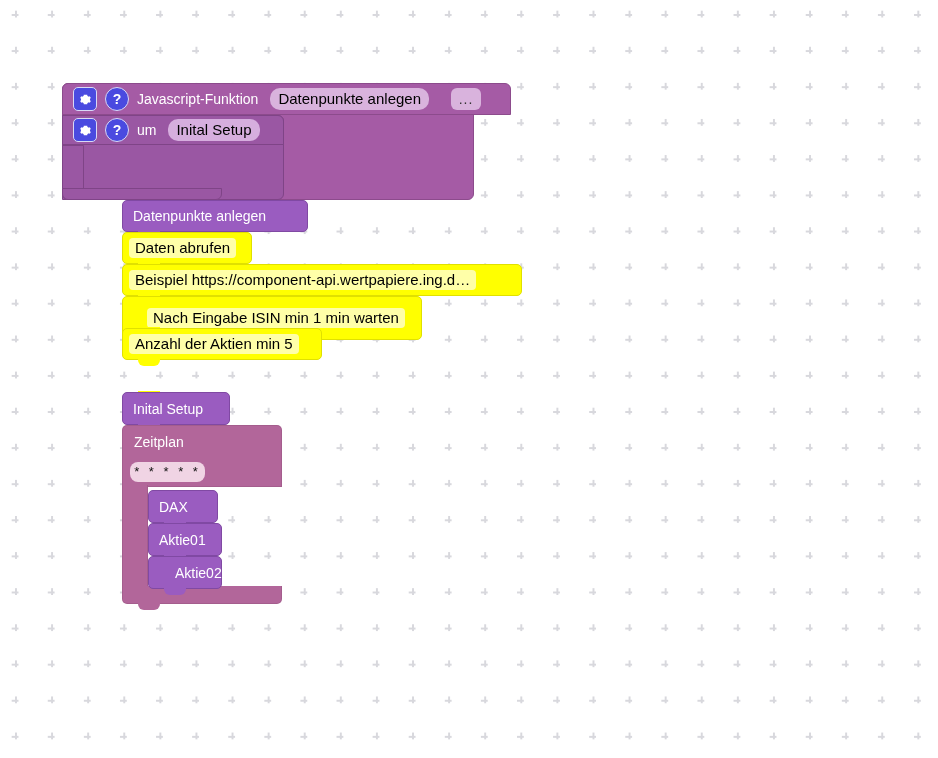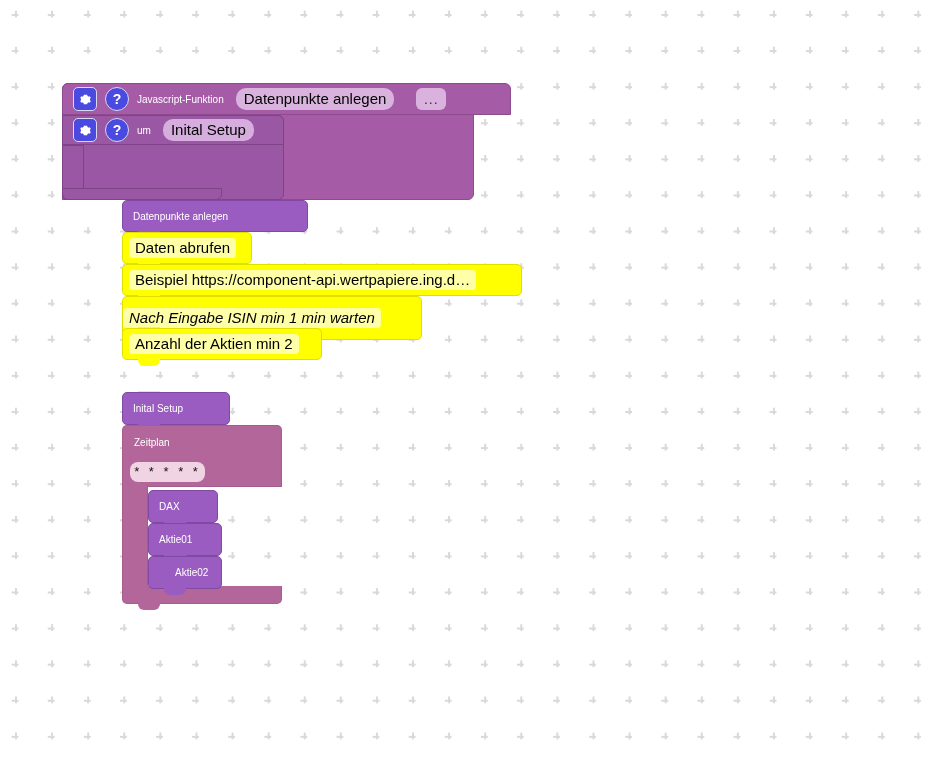--- a/index.html
+++ b/index.html
@@ -89,21 +89,21 @@
     background: #4a4ae0;
     border-radius: 50%;
     border: 1px solid #d9d9f5;
     color: #ffffff;
     font-size: 14px;
     font-weight: bold;
     font-family: "Liberation Sans", sans-serif;
   }
   .icon-gear svg { display:block; }
 
-  .lbl { color: #ffffff; font-size: 10px; }
+  .lbl { color: #ffffff; font-size: 14px; }
 
   .dots-btn {
     width: 30px; height: 22px;
     background: #d9b3dd;
     border-radius: 6px;
     display: inline-flex;
     align-items: center;
     justify-content: center;
     color: #333;
     font-size: 14px;
@@ -173,27 +173,27 @@
   <div class="block-body yellow" style="left:122px; top:232px; width:130px; height:32px; padding-left:6px;">
     <span class="fieldpill pill-yel">Daten abrufen</span>
   </div>
   <div style="position:absolute; left:138px; top:263px; width:22px; height:7px; background:#ffff00; border-radius:0 0 6px 6px;"></div>
 
   <div class="block-body yellow" style="left:122px; top:264px; width:400px; height:32px; padding-left:6px;">
     <span class="fieldpill pill-yel">Beispiel https://component-api.wertpapiere.ing.d…</span>
   </div>
   <div style="position:absolute; left:138px; top:295px; width:22px; height:7px; background:#ffff00; border-radius:0 0 6px 6px;"></div>
 
-  <div class="block-body yellow" style="left:122px; top:296px; width:300px; height:44px; padding-left:0;font-style:italic;">
+  <div class="block-body yellow" style="left:122px; top:296px; width:300px; height:44px; padding-left:24px;">
     <span class="fieldpill pill-yel">Nach Eingabe ISIN min 1 min warten</span>
   </div>
   <div style="position:absolute; left:138px; top:327px; width:22px; height:7px; background:#ffff00; border-radius:0 0 6px 6px;"></div>
 
   <div class="block-body yellow" style="left:122px; top:328px; width:200px; height:32px; padding-left:6px;">
-    <span class="fieldpill pill-yel">Anzahl der Aktien min 2</span>
+    <span class="fieldpill pill-yel">Anzahl der Aktien min 5</span>
   </div>
   <div style="position:absolute; left:138px; top:359px; width:22px; height:7px; background:#ffff00; border-radius:0 0 6px 6px;"></div>
 
   <div style="position:absolute; left:138px; top:391px; width:22px; height:7px; background:#ffff00; border-radius:0 0 6px 6px;"></div>
 
   <div class="block-body violet" style="left:122px; top:392px; width:108px; height:33px; border-radius:5px; padding-left:10px;">
     <span class="lbl">Inital Setup</span>
   </div>
   <div style="position:absolute; left:138px; top:424px; width:22px; height:7px; background:#9a5cc0; border-radius:0 0 6px 6px;"></div>
 

